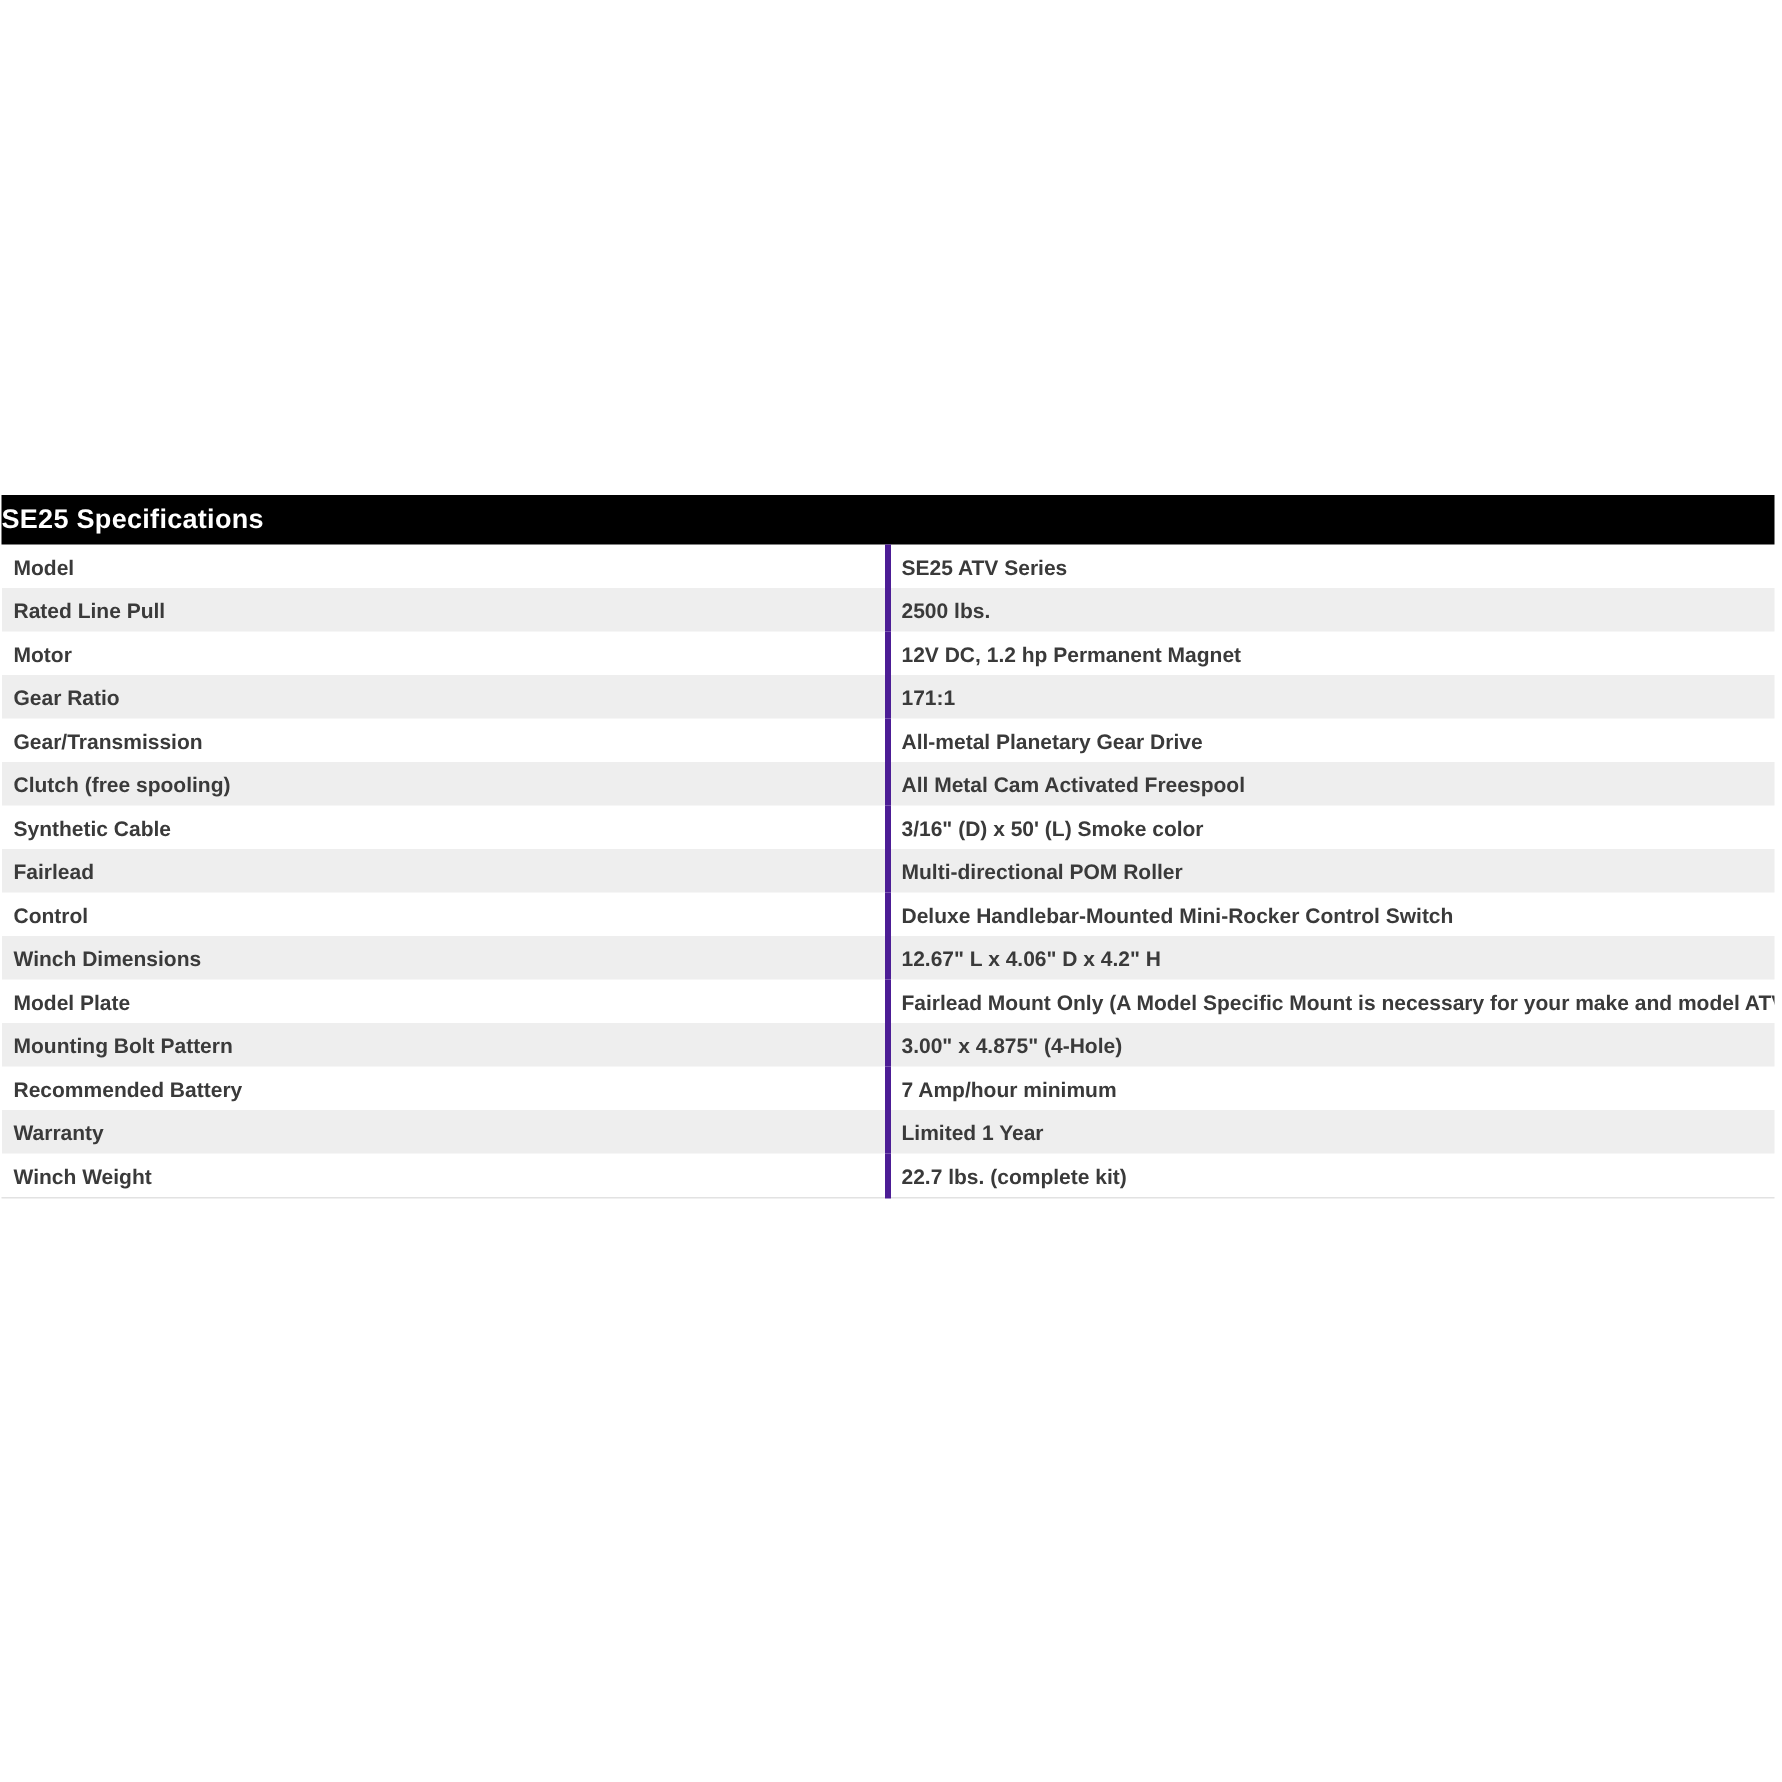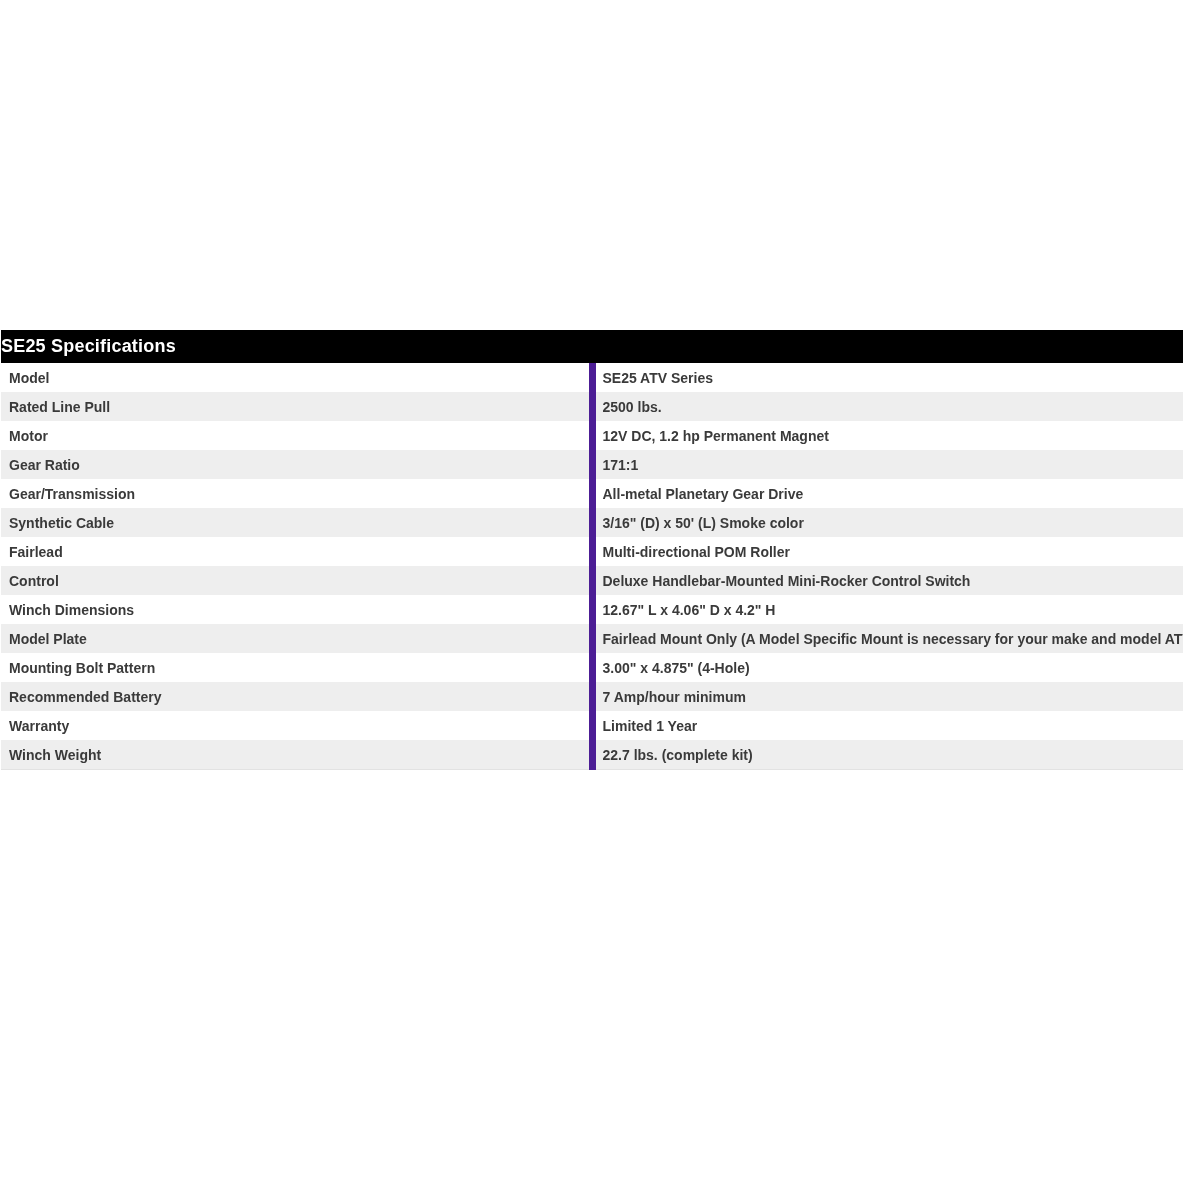--- a/index.html
+++ b/index.html
@@ -37,21 +37,21 @@
     padding: 0 0 0 8px;
     font-size: 14px;
     font-weight: bold;
     color: #3a3a3a;
     vertical-align: middle;
     white-space: nowrap;
     overflow: hidden;
   }
   table.spec-table td.label {
     width: 206px; 
-    border-right: 7px solid #4c1d95;
+    border-right: 4px solid #4c1d95;
   }
   table.spec-table td.value {
     padding-left: 7px;
   }
   table.spec-table tbody tr:nth-child(even) td {
     background: #eeeeee;
   }
   table.spec-table tbody tr:nth-child(odd) td {
     background: #ffffff;
   }
@@ -81,20 +81,24 @@
         </tr>
         <tr>
           <td class="label">Gear Ratio</td>
           <td class="value">171:1</td>
         </tr>
         <tr>
           <td class="label">Gear/Transmission</td>
           <td class="value">All-metal Planetary Gear Drive</td>
         </tr>
         <tr>
+          <td class="label">Clutch (free spooling)</td>
+          <td class="value">All Metal Cam Activated Freespool</td>
+        </tr>
+        <tr>
           <td class="label">Synthetic Cable</td>
           <td class="value">3/16" (D) x 50' (L) Smoke color</td>
         </tr>
         <tr>
           <td class="label">Fairlead</td>
           <td class="value">Multi-directional POM Roller</td>
         </tr>
         <tr>
           <td class="label">Control</td>
           <td class="value">Deluxe Handlebar-Mounted Mini-Rocker Control Switch</td>

